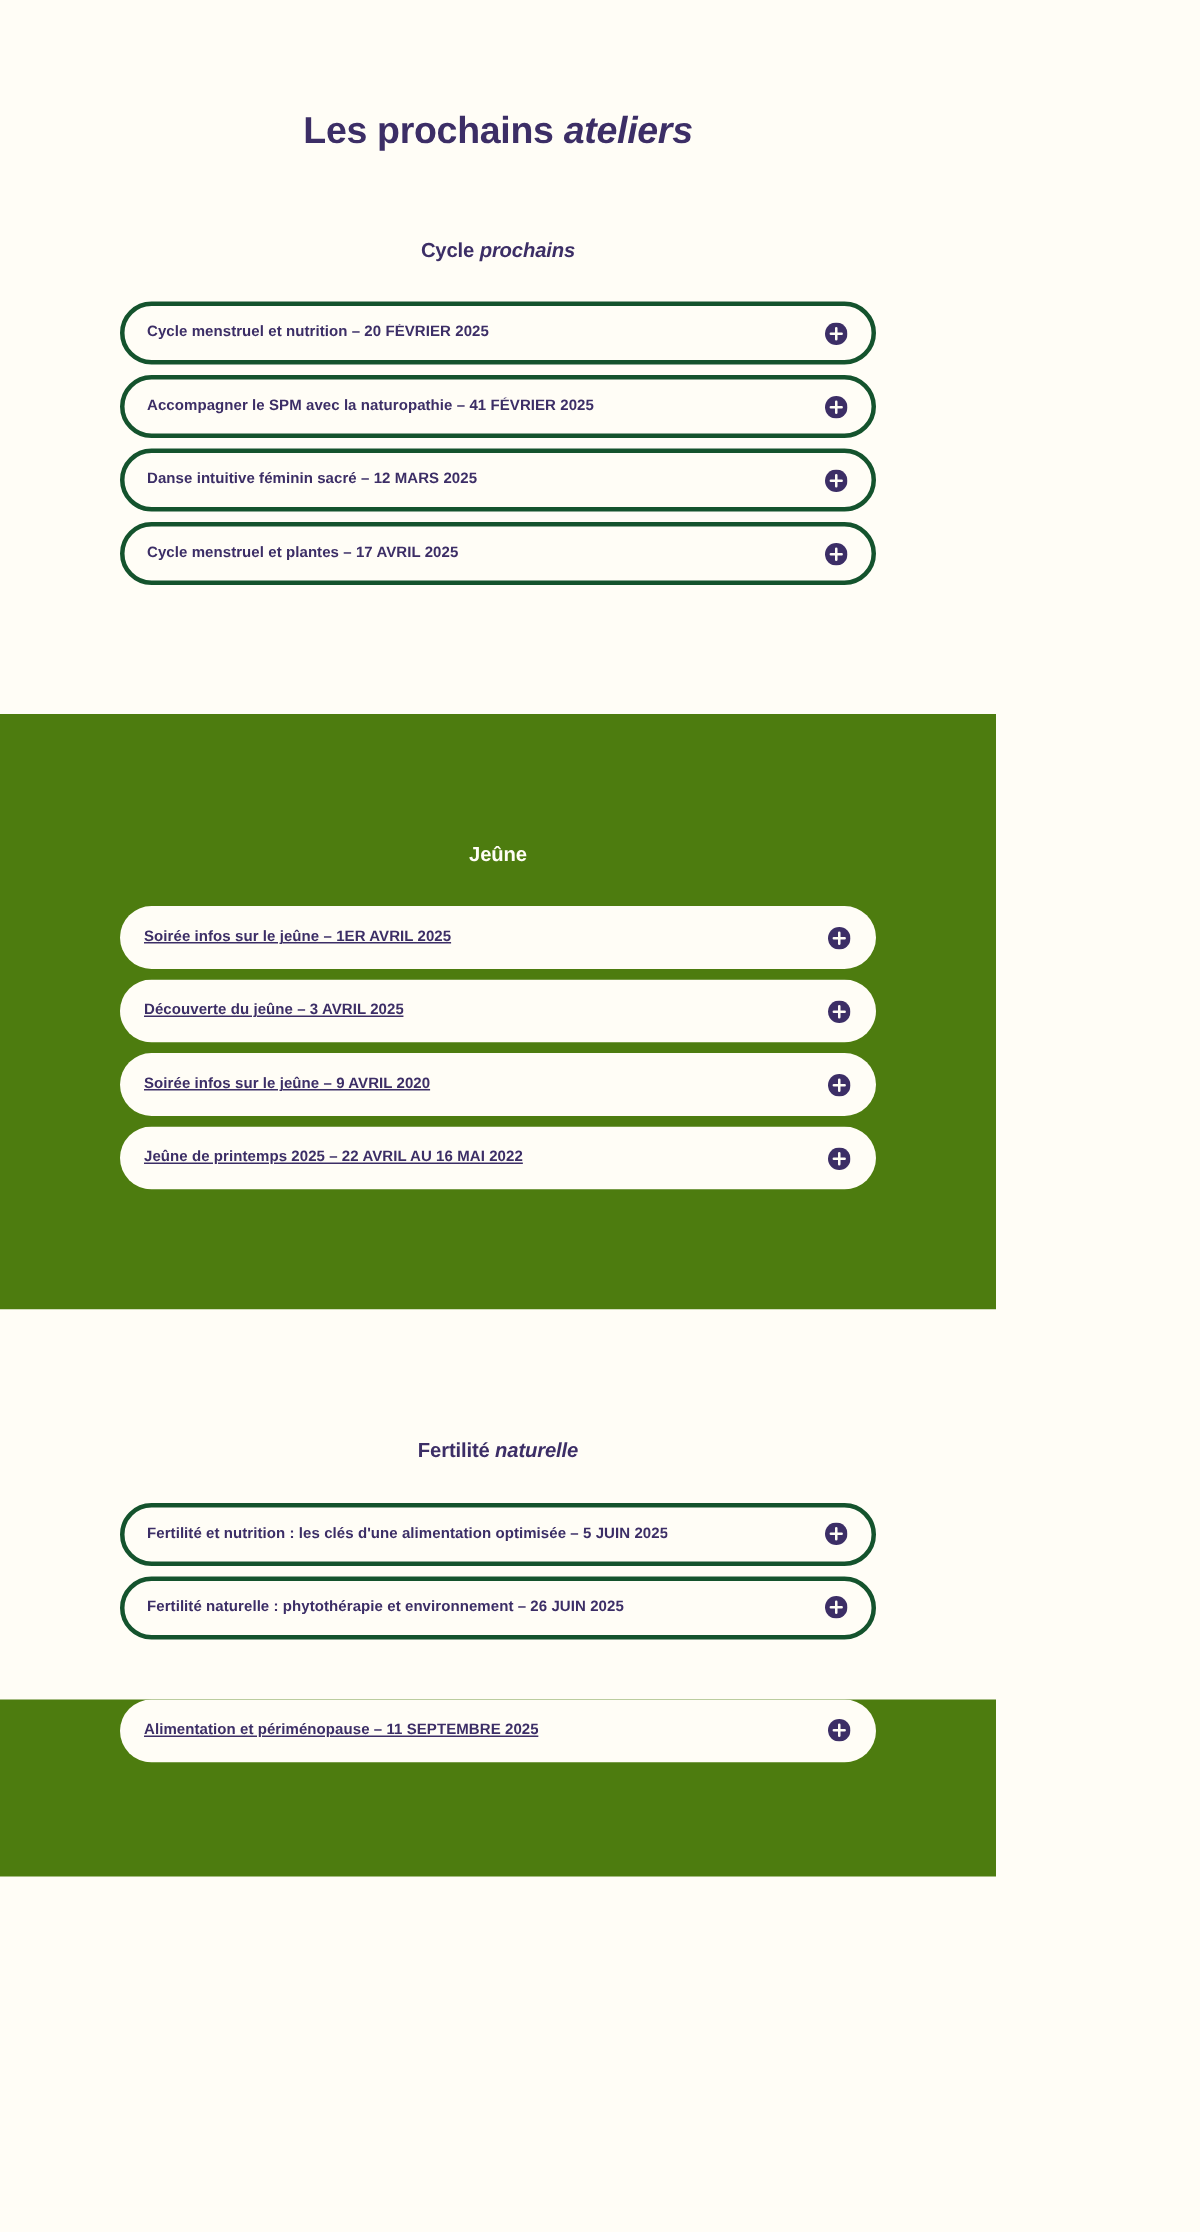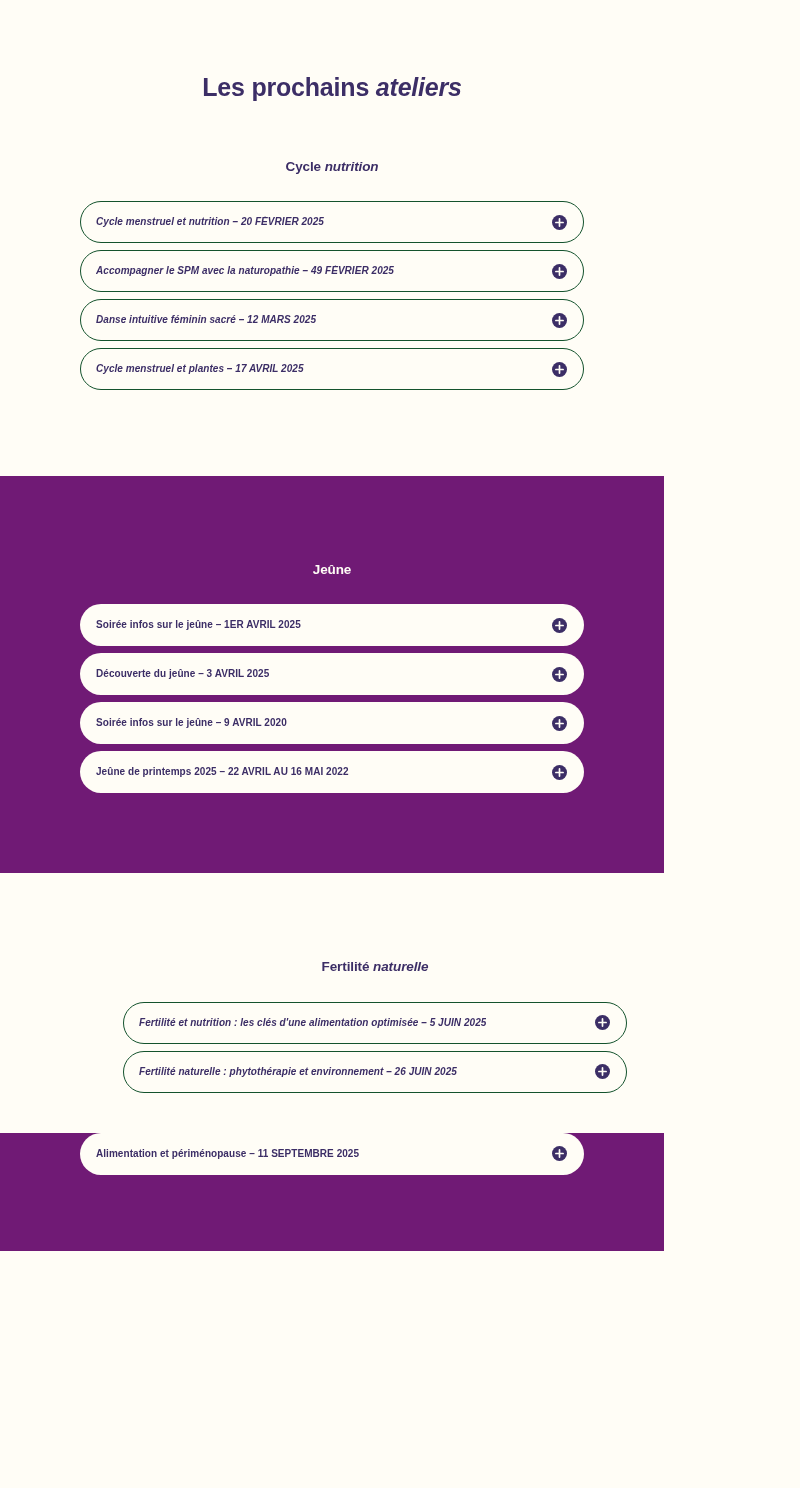--- a/index.html
+++ b/index.html
@@ -39,21 +39,21 @@
 
   
   .section {
     width: 100%;
     padding: 0 80px;
   }
   .section.light {
     background: #FFFDF6;
   }
   .section.dark {
-    background: #701a75;
+    background: #4d7c0f;
   }
 
   .section-title {
     text-align: center;
     font-size: 13.5px;
     font-weight: bold;
     letter-spacing: -0.1px;
     line-height: 1.2;
   }
   .section-title .it { font-style: italic; }
@@ -61,21 +61,21 @@
   .section.dark  .section-title { color: #FFFDF6; }
 
   
   .sec1 .section-title { padding-top: 57px; padding-bottom: 26px; }
   .sec2 .section-title { padding-top: 86px; padding-bottom: 26px; }
   .sec3 .section-title { padding-top: 86px; padding-bottom: 26px; }
   .sec4 .section-title { padding-top: 82px; padding-bottom: 26px; }
 
   .sec1 { padding-bottom: 86px; }
   .sec2 { padding-bottom: 80px; }
-  .sec3 { padding-bottom: 40px; margin-left: 43px; }
+  .sec3 { padding-bottom: 40px; }
   .sec4 { padding-bottom: 76px; }
 
   
   .accordion {
     display: flex;
     flex-direction: column;
     gap: 7px;
   }
 
   .acc-item {
@@ -84,26 +84,26 @@
     align-items: center;
     justify-content: space-between;
     height: 42px;
     border-radius: 21px;
     padding: 0 16px 0 15px;
     cursor: pointer;
   }
 
   .section.light .acc-item {
     background: transparent;
-    border: 1px solid #14532d;
-    font-style: italic;
+    border: 3px solid #14532d;
   }
   .section.dark .acc-item {
     background: #FFFDF6;
     border: 1px solid transparent;
+    text-decoration: underline;
   }
 
   .acc-label {
     font-size: 10px;
     font-weight: bold;
     color: #3C2E66;
     letter-spacing: 0.05px;
     line-height: 1.2;
     white-space: nowrap;
     overflow: hidden;
@@ -123,34 +123,34 @@
 <body>
 
 <div class="page">
 
   <h1 class="page-title">
     <span>Les prochains </span><span class="it">ateliers</span>
   </h1>
 
   <section class="section light sec1">
     <h2 class="section-title">
-      <span>Cycle </span><span class="it">nutrition</span>
+      <span>Cycle </span><span class="it">prochains</span>
     </h2>
     <div class="accordion">
       <div class="acc-item">
         <span class="acc-label">Cycle menstruel et nutrition – 20 FÉVRIER 2025</span>
         <span class="plus-icon">
           <svg viewBox="0 0 15 15">
               <circle cx="7.5" cy="7.5" r="7.5" fill="#3C2E66"></circle>
               <path d="M7.5 3.9v7.2M3.9 7.5h7.2" stroke="#FFFDF6" stroke-width="1.7" stroke-linecap="round"></path>
             </svg>
         </span>
       </div>
       <div class="acc-item">
-        <span class="acc-label">Accompagner le SPM avec la naturopathie – 49 FÉVRIER 2025</span>
+        <span class="acc-label">Accompagner le SPM avec la naturopathie – 41 FÉVRIER 2025</span>
         <span class="plus-icon">
           <svg viewBox="0 0 15 15">
               <circle cx="7.5" cy="7.5" r="7.5" fill="#3C2E66"></circle>
               <path d="M7.5 3.9v7.2M3.9 7.5h7.2" stroke="#FFFDF6" stroke-width="1.7" stroke-linecap="round"></path>
             </svg>
         </span>
       </div>
       <div class="acc-item">
         <span class="acc-label">Danse intuitive féminin sacré – 12 MARS 2025</span>
         <span class="plus-icon">

